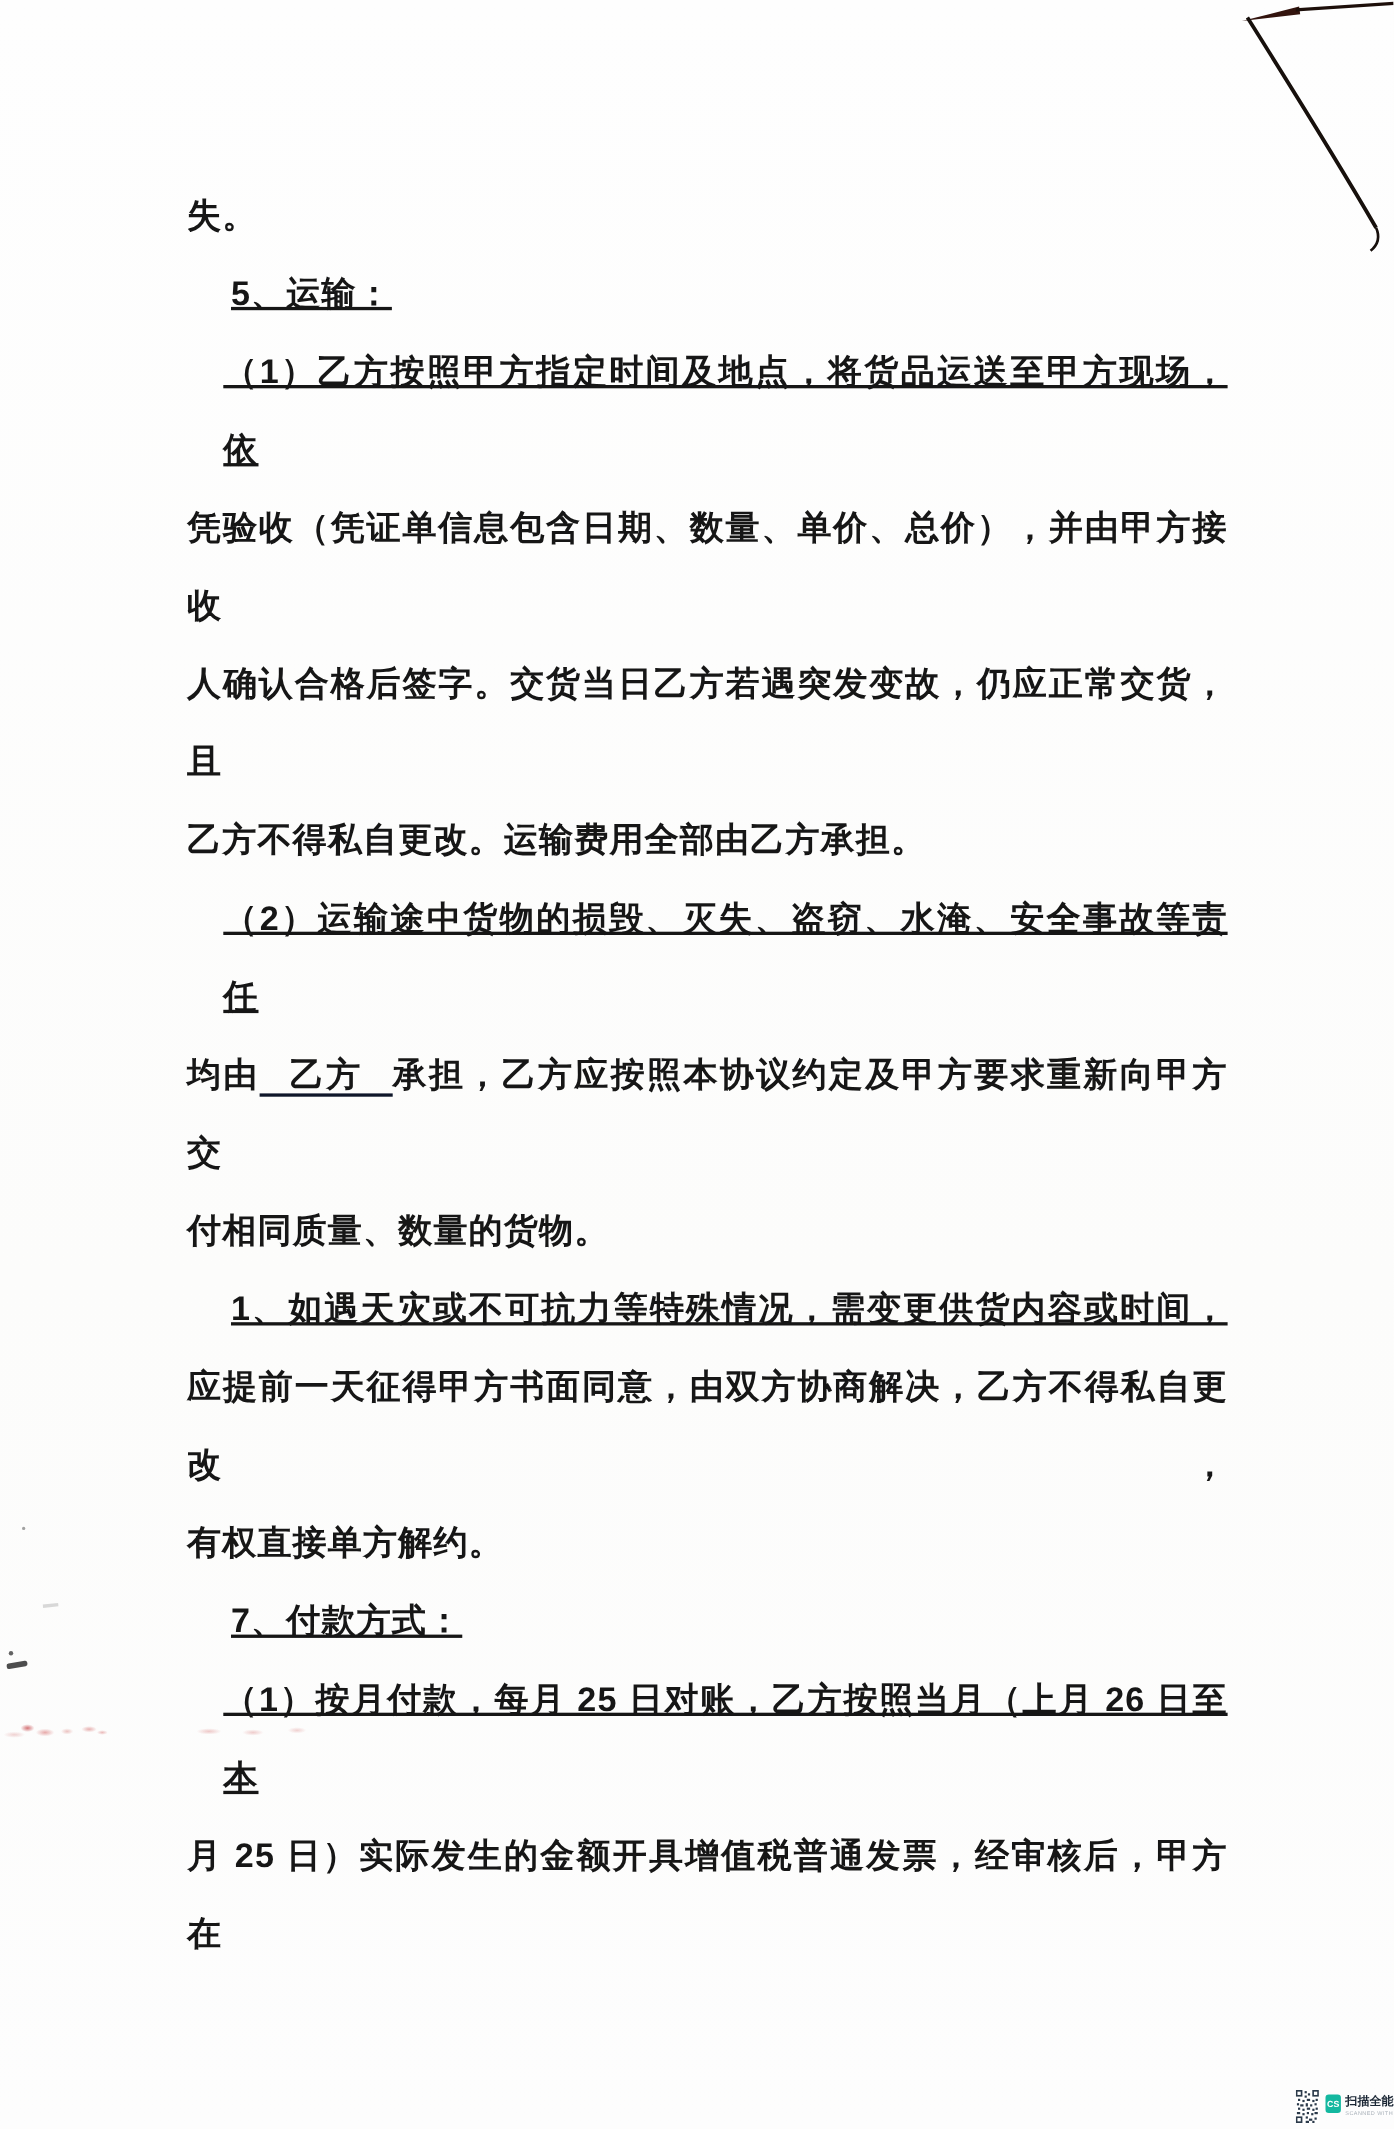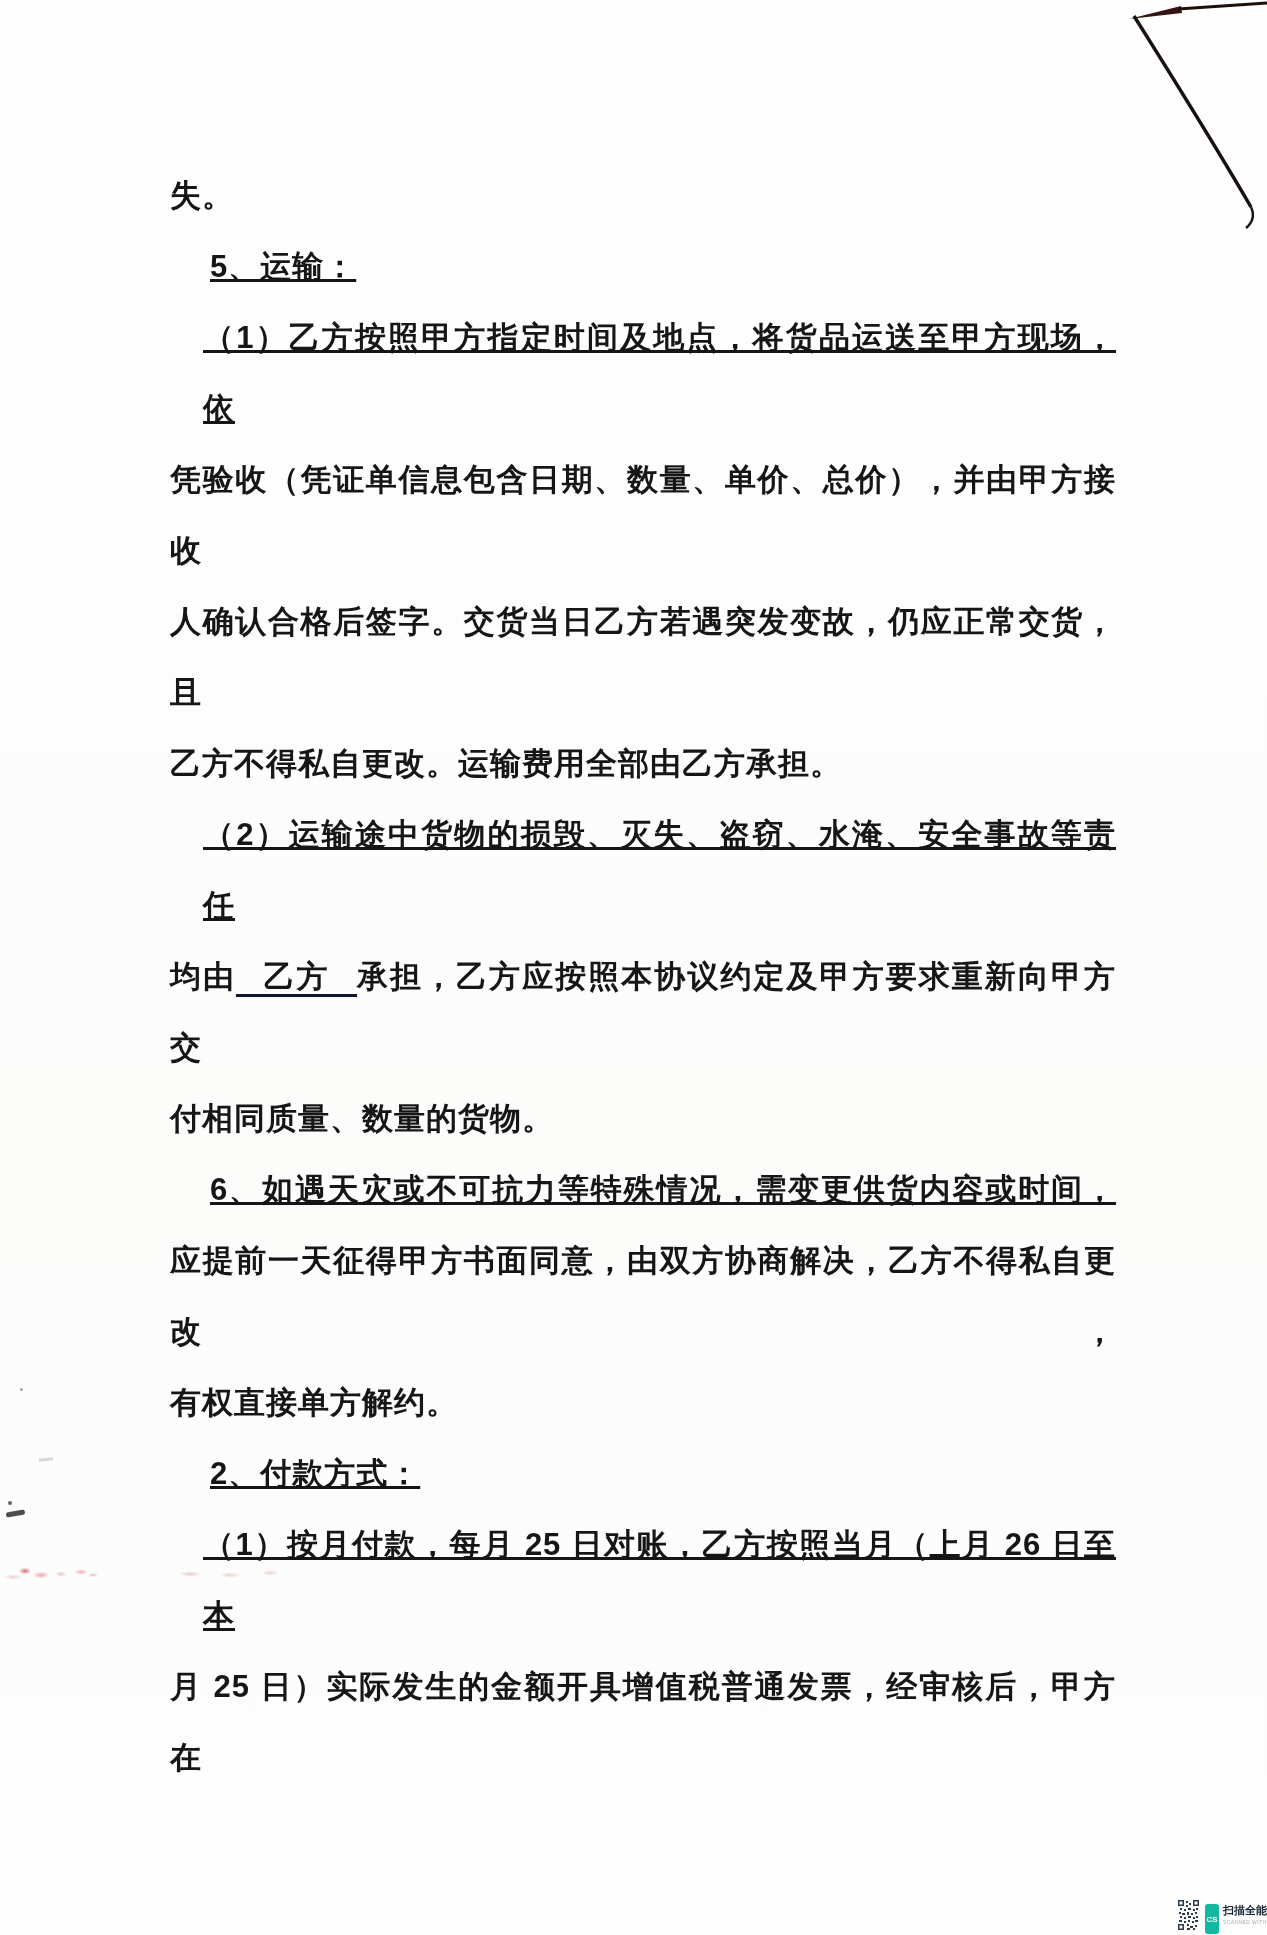--- a/index.html
+++ b/index.html
@@ -42,21 +42,21 @@
     white-space:pre;
     border-bottom:3px solid #0f172a;
     padding:0 6px;
   }
   
   .pen-mark{position:absolute;top:0;left:0;pointer-events:none;}
   
   .cam-wm{position:absolute;left:1178px;top:1899px;width:88px;height:34px;}
   .cam-qr{position:absolute;left:0;top:1px;width:21px;height:30px;}
   .cam-badge{
-    position:absolute;left:27px;top:5px;width:14px;height:30px;
+    position:absolute;left:27px;top:5px;width:14px;height:17px;
     background:var(--teal);border-radius:3px;
     color:#ffffff;font-size:8px;font-weight:bold;
     display:flex;align-items:center;justify-content:center;
     letter-spacing:0;
   }
   .cam-title{
     position:absolute;left:45px;top:4px;
     font-size:11px;font-weight:bold;color:var(--navy);
     letter-spacing:0;white-space:nowrap;
   }
@@ -97,24 +97,24 @@
 <div class="contract-text">
     <div class="line ind0"><span>失。</span></div>
     <div class="line ind1"><span>5、运输：</span></div>
     <div class="line ind2 just"><span>（1）乙方按照甲方指定时间及地点，将货品运送至甲方现场，依</span></div>
     <div class="line ind0 just"><span>凭验收（凭证单信息包含日期、数量、单价、总价），并由甲方接收</span></div>
     <div class="line ind0 just"><span>人确认合格后签字。交货当日乙方若遇突发变故，仍应正常交货，且</span></div>
     <div class="line ind0"><span>乙方不得私自更改。运输费用全部由乙方承担。</span></div>
     <div class="line ind2 just"><span>（2）运输途中货物的损毁、灭失、盗窃、水淹、安全事故等责任</span></div>
     <div class="line ind0 just"><span>均由</span><span class="ul">  乙方  </span><span>承担，乙方应按照本协议约定及甲方要求重新向甲方交</span></div>
     <div class="line ind0"><span>付相同质量、数量的货物。</span></div>
-    <div class="line ind1 just"><span>6、如遇天灾或不可抗力等特殊情况，需变更供货内容或时间，</span></div>
+    <div class="line ind1 just"><span>1、如遇天灾或不可抗力等特殊情况，需变更供货内容或时间，</span></div>
     <div class="line ind0 just"><span>应提前一天征得甲方书面同意，由双方协商解决，乙方不得私自更改，</span></div>
     <div class="line ind0"><span>有权直接单方解约。</span></div>
-    <div class="line ind1"><span>2、付款方式：</span></div>
+    <div class="line ind1"><span>7、付款方式：</span></div>
     <div class="line ind2 just"><span>（1）按月付款，每月 25 日对账，乙方按照当月（上月 26 日至本</span></div>
     <div class="line ind0 just"><span>月 25 日）实际发生的金额开具增值税普通发票，经审核后，甲方在</span></div>
   </div>
 
 <svg class="pen-mark" width="1267" height="250" viewBox="0 0 1267 250">
   <polygon points="1129,19 1181,6 1182,13" fill="#33140e"></polygon>
   <path d="M1178,9 L1267,3" stroke="#1d0f0a" stroke-width="3" fill="none"></path>
   <path d="M1134,16 C1168,70 1212,140 1251,207" stroke="#17100c" stroke-width="3.4" fill="none"></path>
   <path d="M1251,207 C1255,216 1252,223 1246,228" stroke="#17100c" stroke-width="2.4" fill="none"></path>
 </svg>

